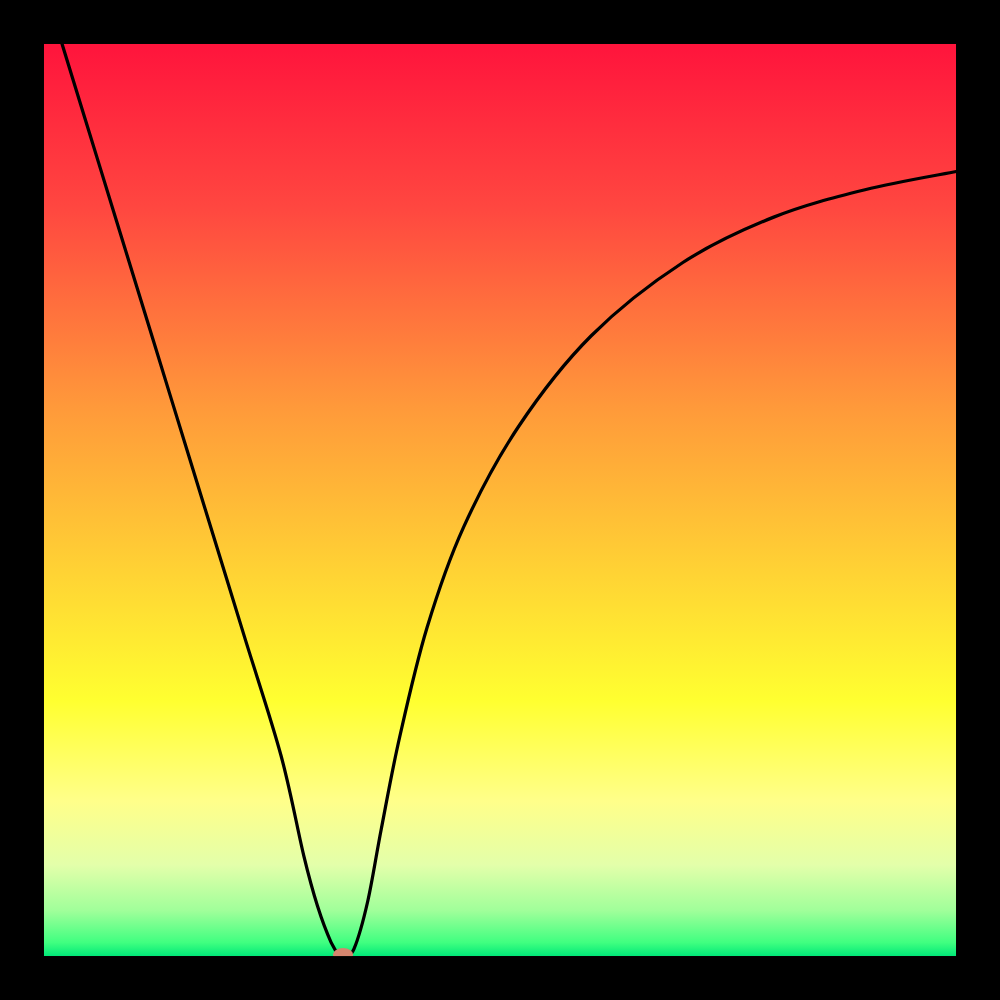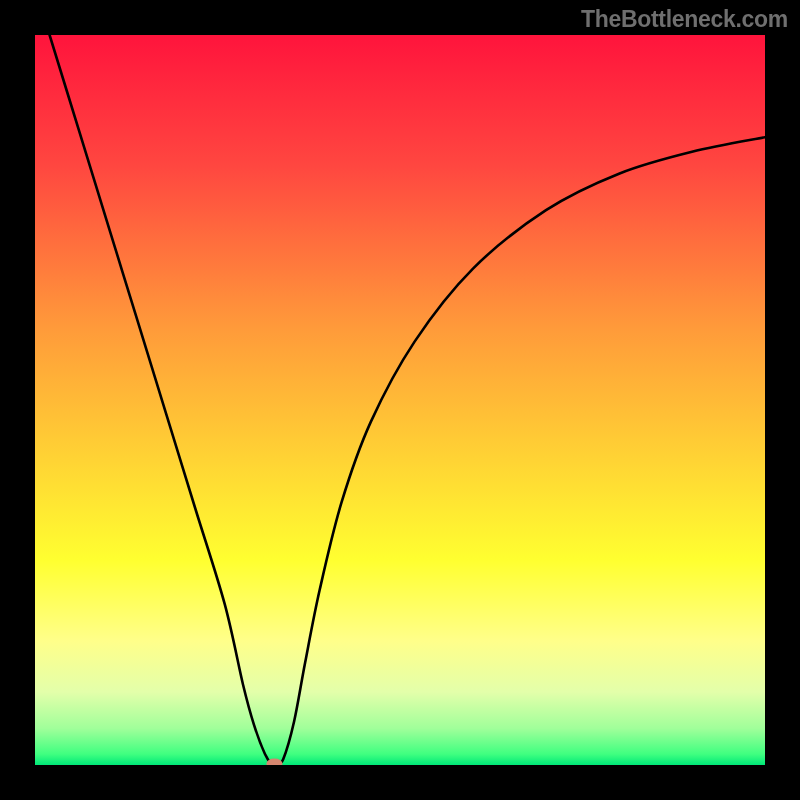--- a/index.html
+++ b/index.html
@@ -37,21 +37,20 @@
     letter-spacing: -0.3px;
     font-family: Arial, Helvetica, sans-serif;
   }
   svg { display: block; }
 </style>
 </head>
 <body>
 
 <div class="frame">
 
-  <div class="watermark">TheBottleneck.com</div>
 
   <div class="plot-area">
     <svg id="chart-svg" width="730" height="730" viewBox="0 0 730 730" preserveAspectRatio="none">
       <defs>
         <linearGradient id="bg-grad" x1="0" y1="0" x2="0" y2="1">
             <stop offset="0%" stop-color="#ff143c"></stop>
             <stop offset="18%" stop-color="#ff4740"></stop>
             <stop offset="40%" stop-color="#ff9a3a"></stop>
             <stop offset="57.99999999999999%" stop-color="#ffd334"></stop>
             <stop offset="72%" stop-color="#ffff30"></stop>

